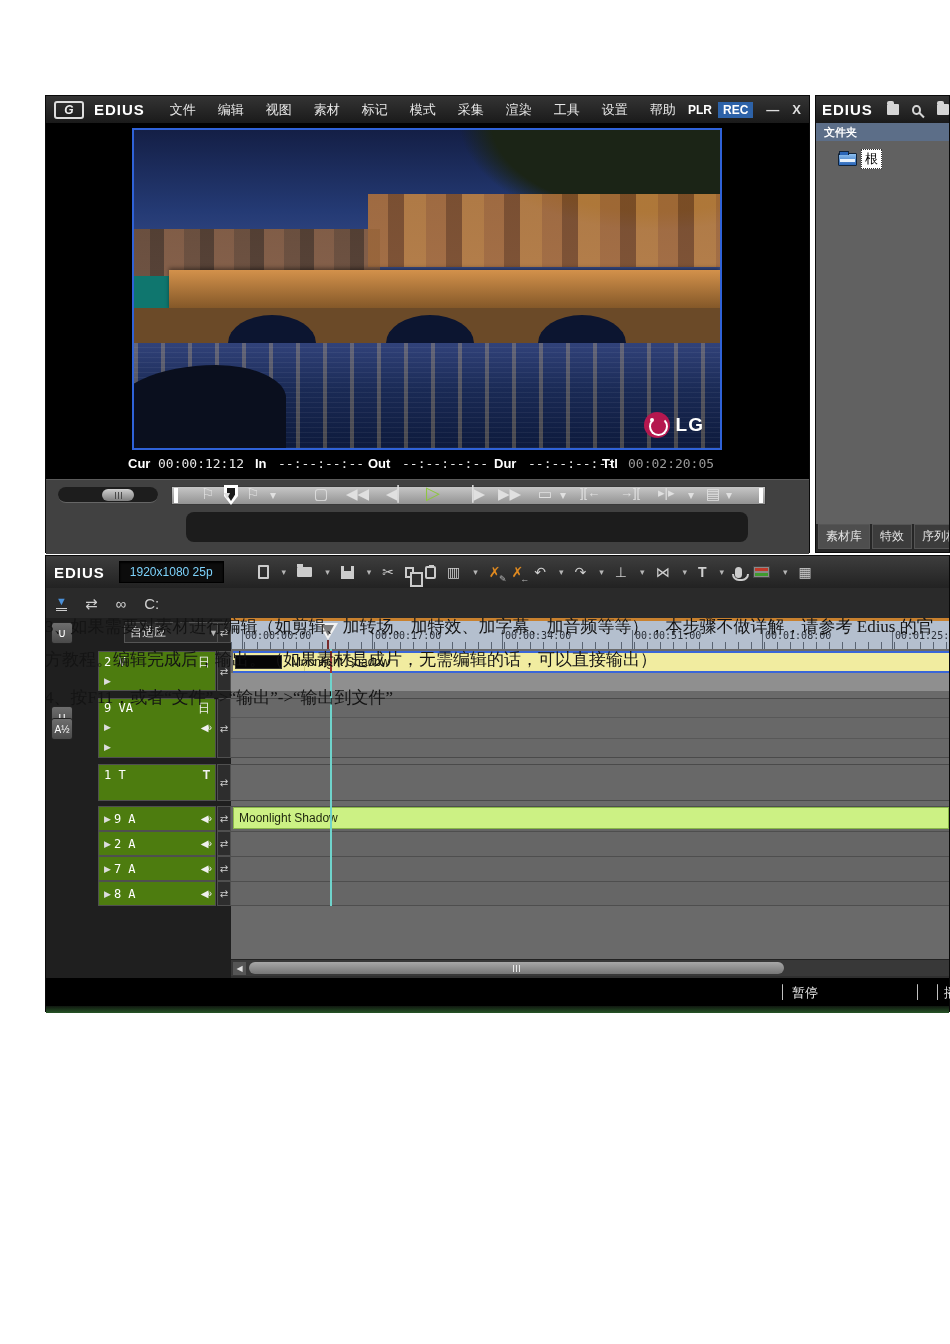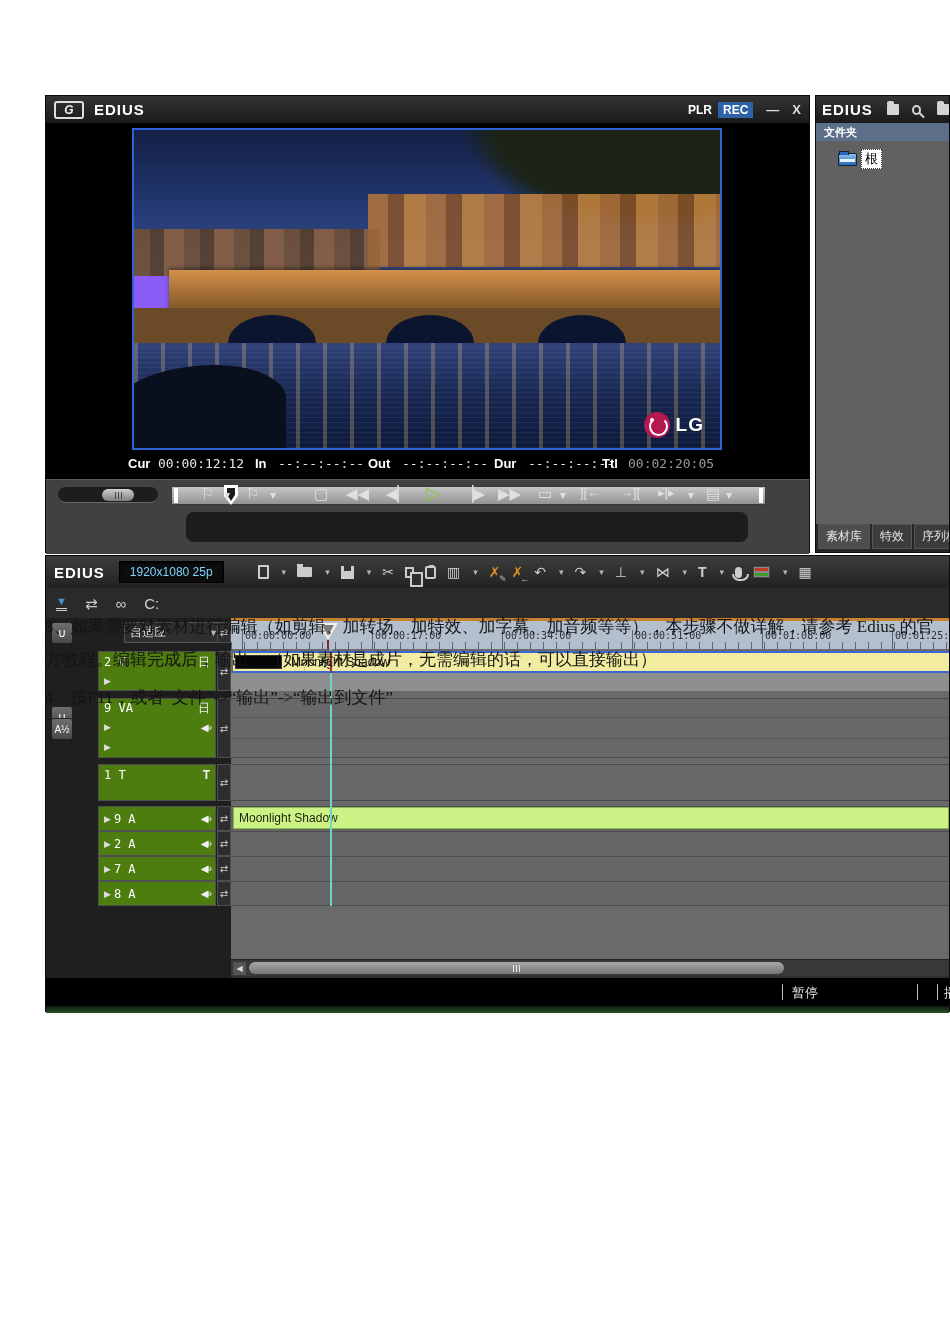--- a/index.html
+++ b/index.html
@@ -18,21 +18,21 @@
             display:flex;align-items:center;justify-content:center;font-style:italic;font-weight:bold;font-size:12px;color:#eee;}
   .app-logo {font-weight:bold;font-size:15px;letter-spacing:1px;margin-left:10px;color:#fff;}
   .menus {display:flex;margin-left:14px;}
   .menus span {padding:0 11px;font-size:13px;color:#e8e8e8;cursor:default;}
   .tb-right {margin-left:auto;display:flex;align-items:center;margin-right:8px;}
   .plr {font-weight:bold;font-size:12px;color:#fff;}
   .rec {font-weight:bold;font-size:12px;color:#fff;background:#2d62a8;padding:1px 5px;margin-left:6px;}
   .winbtn {margin-left:13px;font-weight:bold;font-size:13px;color:#ddd;}
 
   .video-area {position:absolute;left:0;top:27px;width:100%;height:356px;background:#000;}
-  .photo {position:absolute;left:86px;top:5px;width:590px;height:322px;border:2px solid #2f62d8;overflow:hidden;background:#8b5cf6;}
+  .photo {position:absolute;left:86px;top:5px;width:590px;height:322px;border:2px solid #2f62d8;overflow:hidden;background:#0f766e;}
   .sky {position:absolute;left:0;top:0;right:0;height:46%;background:linear-gradient(#141f46,#243a74 55%,#3b4f8c);}
   .hill {position:absolute;right:-8%;top:-12%;width:55%;height:46%;background:radial-gradient(ellipse at 65% 20%,#1b2416 55%,rgba(27,36,22,0) 66%);}
   .bldg-far {position:absolute;right:0;top:20%;width:60%;height:23%;
              background:repeating-linear-gradient(90deg,#b5743a 0 20px,#8a5428 20px 36px,#c8863f 36px 58px);opacity:.85;}
   .bldg-left {position:absolute;left:0;top:31%;width:42%;height:15%;
              background:repeating-linear-gradient(90deg,#7a5330 0 16px,#5d3f22 16px 30px,#96643a 30px 50px);opacity:.8;}
   .bridge {position:absolute;left:6%;right:0;top:44%;height:13%;
            background:linear-gradient(#d3914b,#7e5426);box-shadow:0 -2px 4px rgba(0,0,0,.4);}
   .bridge-base {position:absolute;left:0;right:0;top:56%;height:11%;background:#6b4a28;}
   .arch {position:absolute;bottom:0;width:15%;height:80%;background:#0c1530;border-radius:50% 50% 0 0/100% 100% 0 0;}
@@ -173,20 +173,33 @@
   .doc {position:absolute;left:45px;z-index:60;font-family:"Liberation Serif","DejaVu Serif",serif;
         font-size:17px;color:#141414;white-space:nowrap;width:905px;overflow:hidden;}
 </style>
 </head>
 <body>
 
 <div class="win player">
   <div class="tb">
     <span class="gv-logo">G</span>
     <span class="app-logo">EDIUS</span>
+    <span class="menus">
+      <span>文件</span>
+      <span>编辑</span>
+      <span>视图</span>
+      <span>素材</span>
+      <span>标记</span>
+      <span>模式</span>
+      <span>采集</span>
+      <span>渲染</span>
+      <span>工具</span>
+      <span>设置</span>
+      <span>帮助</span>
+    </span>
     <span class="tb-right">
       <span class="plr">PLR</span>
       <span class="rec">REC</span>
       <span class="winbtn">—</span>
       <span class="winbtn">X</span>
     </span>
   </div>
 
   <div class="video-area">
     <div class="photo">

